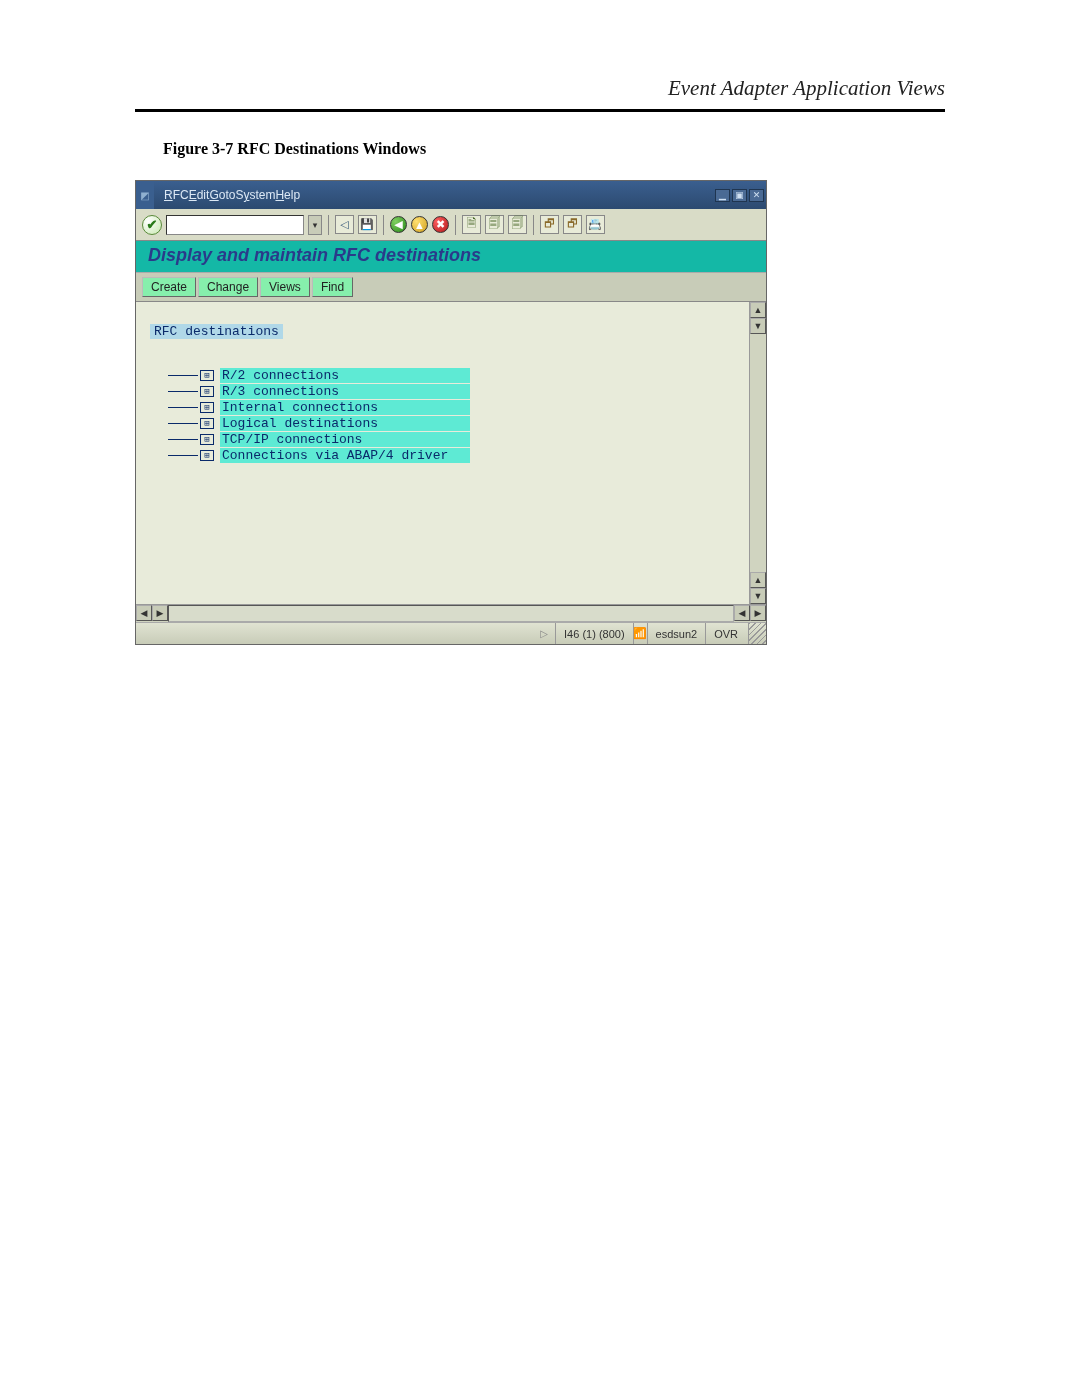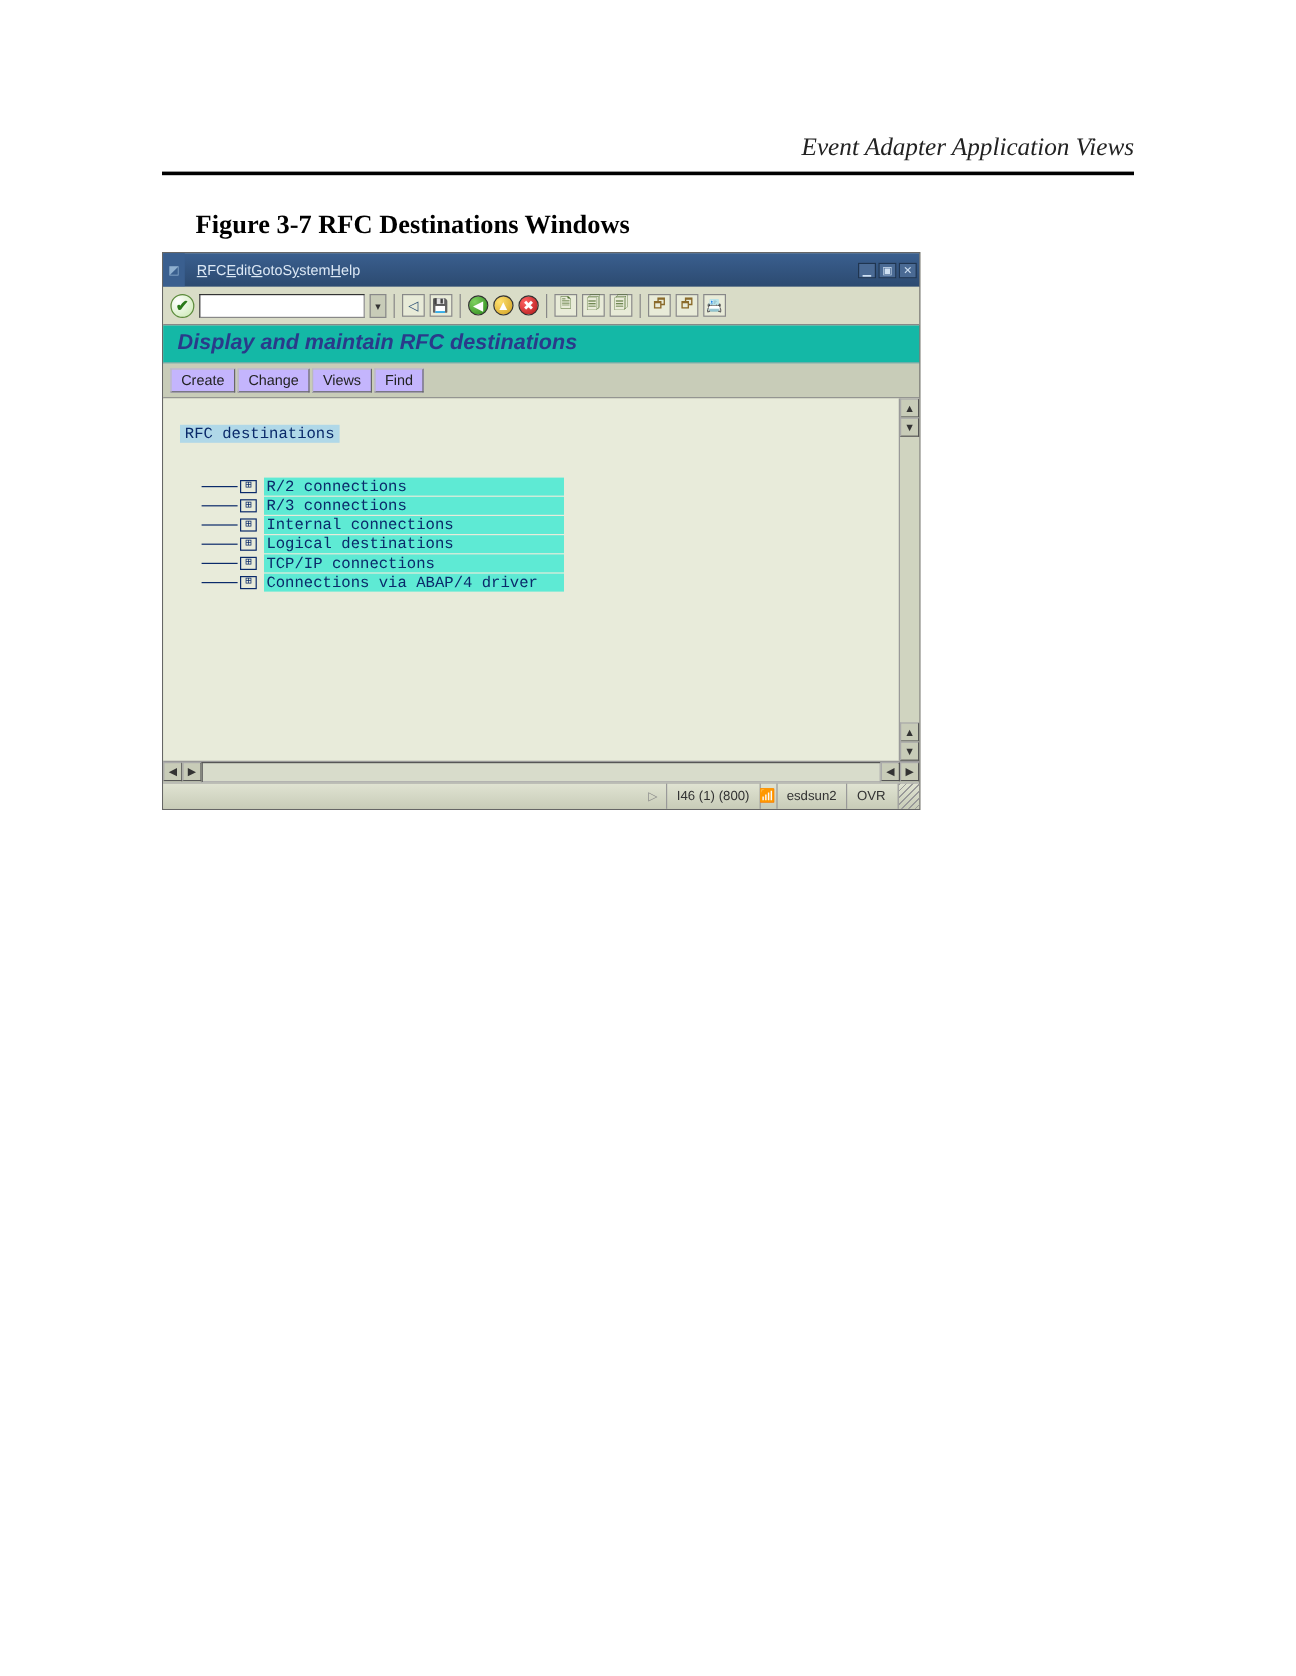--- a/index.html
+++ b/index.html
@@ -7,40 +7,40 @@
     background: #fff;
     width: 1080px;
     height: 1397px;
     font-family: Georgia, 'Times New Roman', serif;
     position: relative;
   }
   .page {
     position: relative;
     width: 100%;
     height: 100%;
-    padding: 110px 135px 0 135px;
+    padding: 76px 135px 0 135px;
   }
   .header-title {
     text-align: right;
     font-style: italic;
     font-size: 21px;
     color: #222;
     margin-bottom: 8px;
     font-family: Georgia, serif;
   }
   .header-rule {
     border: none;
     border-top: 3px solid #000;
     margin-bottom: 28px;
   }
   .figure-caption {
     font-family: 'Times New Roman', serif;
     font-weight: bold;
-    font-size: 22px;
-    margin-bottom: 10px;
+    font-size: 16px;
+    margin-bottom: 22px;
     margin-left: 28px;
   }
 
   
   .sap-window {
     width: 632px;
     margin-left: 0;
     border: 1px solid #666;
     background: #d9dcc7;
     font-family: Arial, sans-serif;
@@ -172,21 +172,21 @@
     border-bottom: 1px solid #aaa;
   }
   .sap-action-bar {
     background: #c8ccb8;
     border-bottom: 1px solid #888;
     padding: 4px 6px;
     display: flex;
     gap: 2px;
   }
   .sap-action-btn {
-    background: #c4b5fd;
+    background: #86efac;
     border: 1px outset #bbb;
     padding: 2px 8px;
     font-size: 12px;
     color: #222;
     font-family: Arial, sans-serif;
   }
 
   .sap-content-wrap {
     display: flex;
     background: #e8ebda;

